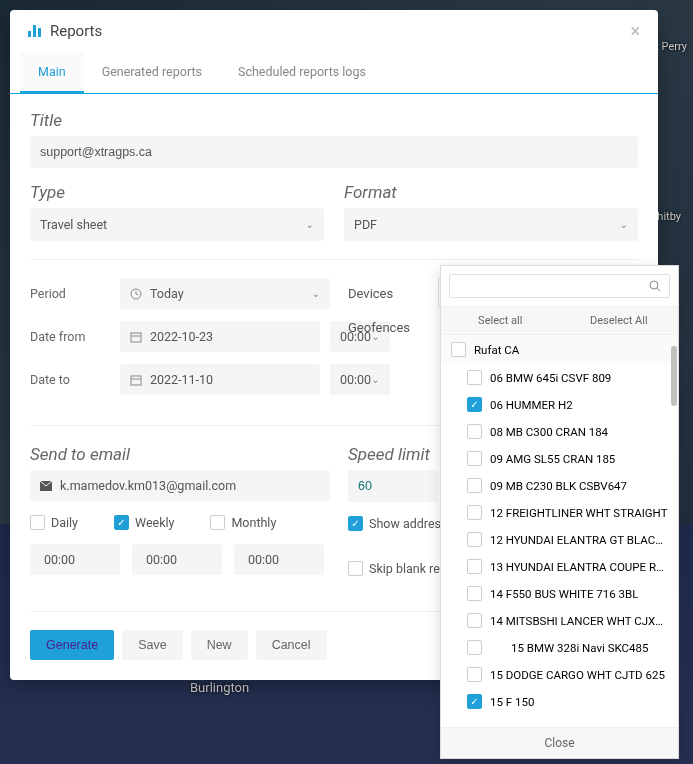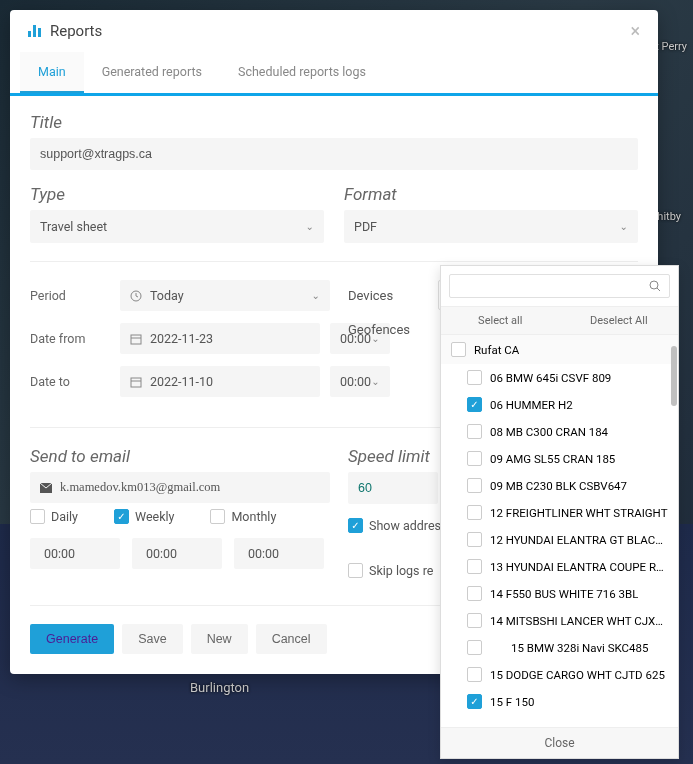--- a/index.html
+++ b/index.html
@@ -66,21 +66,21 @@
       background: #1fa0d8;
     }
     .close-x {
       color: #bbb;
       font-size: 18px;
       cursor: pointer;
       line-height: 1;
     }
     .tabs {
       display: flex;
-      border-bottom: 3px solid #0ea5e9;
+      border-bottom: 1px solid #0ea5e9;
       padding: 0 10px;
     }
     .tab {
       padding: 12px 18px;
       font-size: 12.5px;
       color: #888;
       cursor: pointer;
       border-bottom: 2px solid transparent;
     }
     .tab.active {
@@ -387,21 +387,21 @@
             <span class="chev">⌄</span>
           </div>
         </div>
         <div class="grid-row">
           <span class="label-inline">Date from</span>
           <div class="input-with-icon">
             <svg width="12" height="12" viewBox="0 0 12 12">
                 <rect x="1" y="2" width="10" height="9" fill="none" stroke="#888"></rect>
                 <path d="M1 5h10" stroke="#888"></path>
               </svg>
-            <span>2022-11-23</span>
+            <span>2022-10-23</span>
           </div>
           <div class="time-select">
             <span>00:00</span>
             <span class="chev">⌄</span>
           </div>
         </div>
         <div class="grid-row">
           <span class="label-inline">Date to</span>
           <div class="input-with-icon">
             <svg width="12" height="12" viewBox="0 0 12 12">
@@ -432,21 +432,21 @@
           <div></div>
         </div>
       </div>
     </div>
 
     <div class="divider"></div>
 
     <div class="two-col">
       <div class="left-panel">
         <span class="label">Send to email</span>
-        <div class="input-with-icon" style="margin-bottom:6px;font-family:Liberation Serif, serif;">
+        <div class="input-with-icon" style="margin-bottom:14px;">
           <svg width="12" height="10" viewBox="0 0 12 10">
               <rect x="0" y="0" width="12" height="10" fill="#555"></rect>
               <path d="M0 0l6 5 6-5" stroke="#f5f5f5" fill="none"></path>
             </svg>
           <span>k.mamedov.km013@gmail.com</span>
         </div>
         <div class="chk-group">
           <label class="checkbox-row">
               <span class="chk"></span>
               <span>Daily</span>
@@ -468,21 +468,21 @@
       </div>
       <div class="right-panel">
         <span class="label">Speed limit</span>
         <input class="input-text" style="color: #0f766e; margin-bottom: 14px; width: 90px;" value="60">
         <label class="checkbox-row" style="margin-bottom:30px;">
             <span class="chk checked"></span>
             <span>Show addres</span>
           </label>
         <label class="checkbox-row">
             <span class="chk"></span>
-            <span>Skip logs re</span>
+            <span>Skip blank re</span>
           </label>
       </div>
     </div>
 
     <div class="divider"></div>
 
     <div class="btn-row">
       <button class="btn btn-primary">Generate</button>
       <button class="btn">Save</button>
       <button class="btn">New</button>

